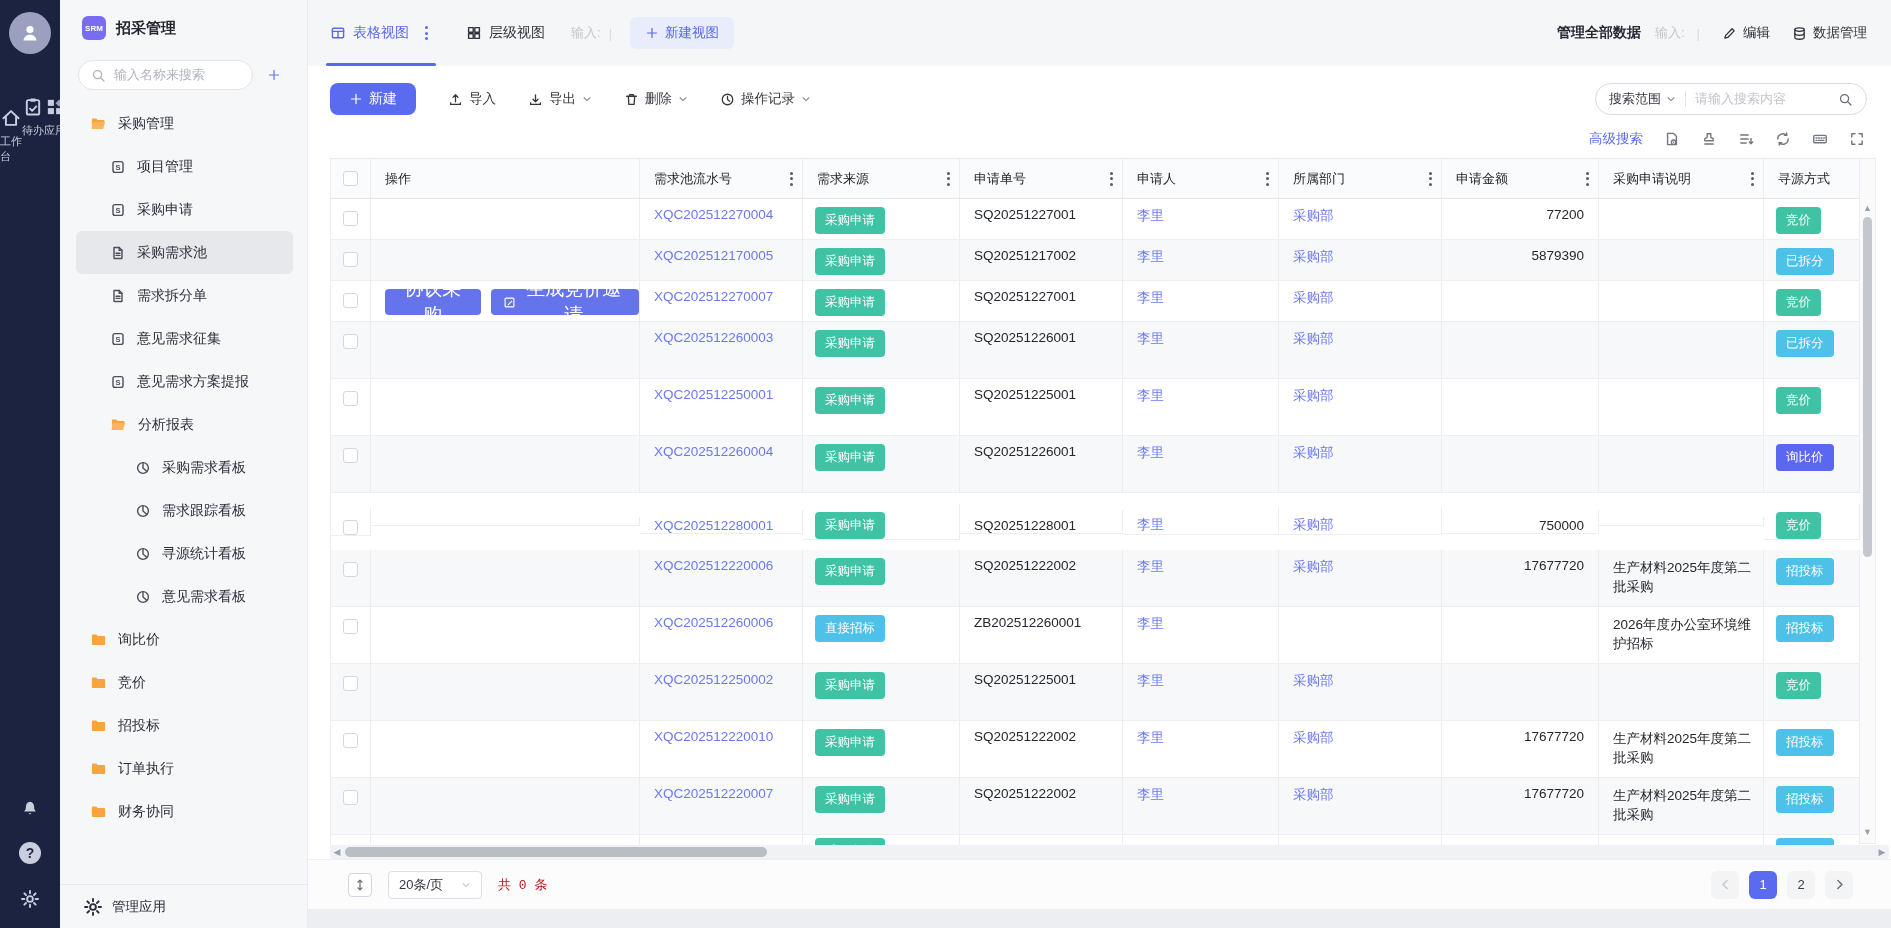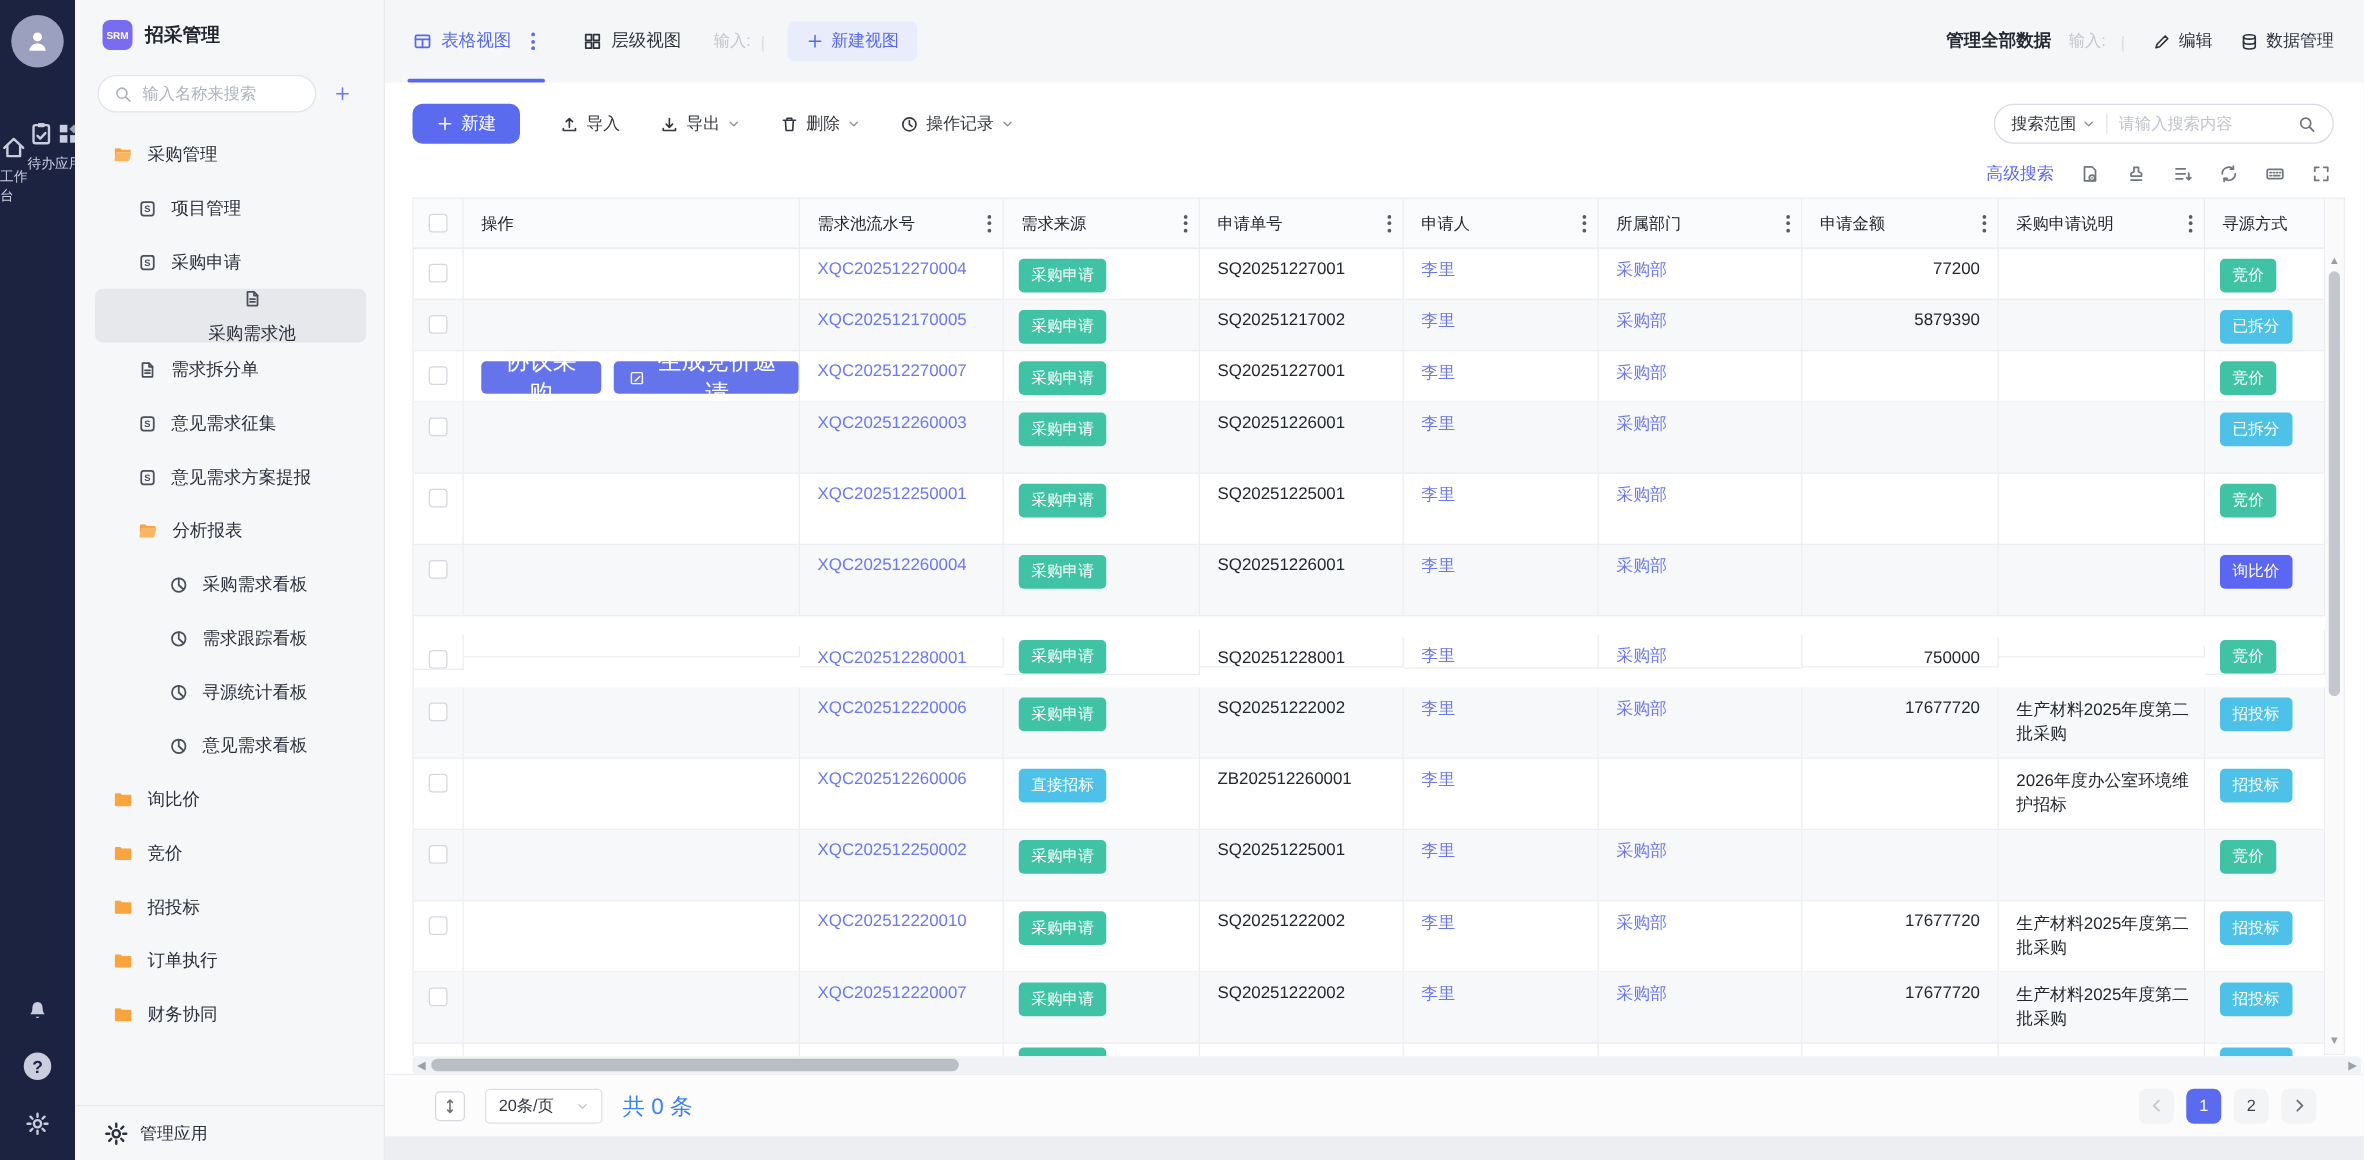--- a/index.html
+++ b/index.html
@@ -28,21 +28,21 @@
   .sb-badge { width:24px; height:24px; border-radius:6px; background:#7a6cf0; color:#fff; font-size:8px; font-weight:bold; display:flex; align-items:center; justify-content:center; flex-shrink:0; }
   .sb-title { font-size:15px; font-weight:bold; color:#23262e; }
   .sb-search-row { display:flex; align-items:center; padding:12px 26px 8px 18px; gap:14px; }
   .sb-search { flex:1; height:30px; background:#fff; border:1px solid #e3e5eb; border-radius:15px; display:flex; align-items:center; gap:8px; padding:0 12px; color:#aeb3bf; font-size:13px; cursor:text; }
   .sb-plus { color:#6a74f0; cursor:pointer; }
   .tree { flex:1; overflow:hidden; padding-top:4px; }
   .tree-item { height:43px; display:flex; align-items:center; gap:11px; font-size:14px; color:#2b2f3a; cursor:pointer; position:relative;text-align:center; }
   .tree-item.lv1 { padding-left:30px; }
   .tree-item.lv2 { padding-left:50px; }
   .tree-item.lv3 { padding-left:75px; }
-  .tree-item.active { background:#e7e8ec; border-radius:6px; margin:0 14px 0 16px;flex-direction:column; }
+  .tree-item.active { background:#e7e8ec; border-radius:6px; margin:0 14px 0 16px; }
   .tree-item.active.lv2 { padding-left:34px; }
   .sb-footer { height:44px; border-top:1px solid #e7e9ee; display:flex; align-items:center; gap:8px; padding-left:22px; font-size:13.5px; color:#2b2f3a; cursor:pointer; flex-shrink:0; }
 
   
   .main { flex:1; min-width:0; display:flex; flex-direction:column; background:#fff; }
   .topstrip { height:66px; background:#f5f6f8; display:flex; align-items:stretch; padding:0 24px 0 22px; flex-shrink:0; }
   .tabs { display:flex; align-items:center; }
   .tab { display:flex; align-items:center; gap:7px; font-size:14px; color:#30343c; cursor:pointer; height:100%; position:relative; }
   .tab.active { color:#5a68f0; }
   .tab.active::after { content:""; position:absolute; left:-4px; right:-8px; bottom:0; height:3px; border-radius:2px; background:#5a68f0; }
@@ -98,21 +98,21 @@
 
   .hscroll { height:14px; margin:0 2px 0 22px; background:#f1f2f5; border-radius:3px; display:flex; align-items:center; position:relative; flex-shrink:0; }
   .hscroll .arr { width:14px; text-align:center; color:#9ba0a8; font-size:9px; cursor:pointer; }
   .hthumb { position:absolute; left:15px; width:422px; height:10px; border-radius:5px; background:#b9bdc4; cursor:pointer; }
 
   
   .pagebar { height:50px; background:#fcfcfd; border-top:1px solid #edeff2; display:flex; align-items:center; padding:0 38px 0 40px; gap:16px; flex-shrink:0; }
   .rowheight-btn { width:24px; height:24px; border:1px solid #d4d7de; border-radius:4px; background:#fff; color:#6a6f78; display:flex; align-items:center; justify-content:center; cursor:pointer; }
   .psize { width:94px; height:28px; border:1px solid #dcdfe5; border-radius:4px; background:#fff; display:flex; align-items:center; justify-content:space-between; padding:0 10px; font-size:13px; color:#33373f; cursor:pointer; }
   .psize .chev { color:#c6c9d0; }
-  .total { font-size:18px; color:#3b82f6; }
+  .total { font-size:13px; color:#b91c1c;font-family:Liberation Mono, monospace; }
   .pager { margin-left:auto; display:flex; align-items:center; gap:10px; }
   .pg { width:28px; height:28px; border:none; border-radius:6px; background:#f3f4f6; color:#3a3f4a; font-size:13px; display:flex; align-items:center; justify-content:center; cursor:pointer; font-family:inherit; }
   .pg.nav { color:#6a6f78; }
   .pg.disabled { color:#c3c7cf; }
   .pg.active { background:#5b6bf0; color:#fff; }
   .bottomstrip { flex:1; background:#eceef2; }
 </style>
 </head>
 <body>
 

